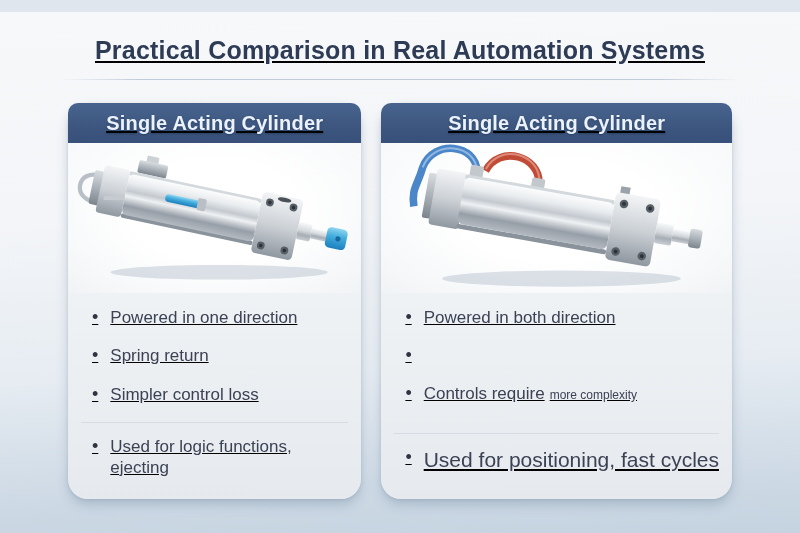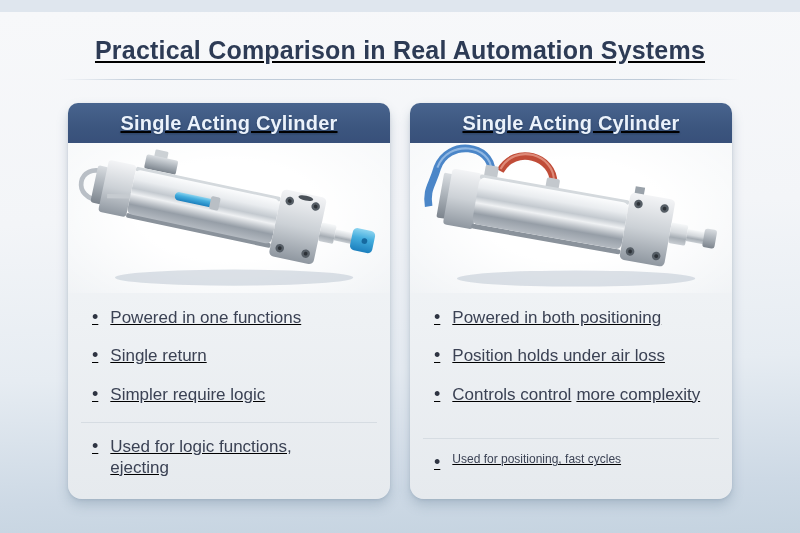--- a/index.html
+++ b/index.html
@@ -12,40 +12,40 @@
   .page-title{
     margin:0; padding-top:24px; text-align:center;
     font-size:25px; font-weight:bold; letter-spacing:.2px; color:#2d3b55;
   }
   .title-divider{
     width:680px; height:1px; margin:14px auto 0;
     background:linear-gradient(90deg, rgba(182,196,211,0) 0%, rgba(182,196,211,.85) 12%, rgba(182,196,211,.85) 88%, rgba(182,196,211,0) 100%);
   }
   .cards{display:flex; gap:20px; padding:0 68px; margin-top:23px;}
   .card{
-    flex:1; height:396px; border-radius:14px; display:flex; flex-direction:column;
+    flex:1; height:396px; border-radius:20px; display:flex; flex-direction:column;
     background:linear-gradient(180deg,#f7f9fa 0%,#eef1f4 55%,#e6eaee 100%);
     box-shadow:0 6px 12px rgba(104,126,150,.32), 0 1px 3px rgba(104,126,150,.22);
   }
   .card-header{
     height:40px; flex:0 0 40px; border-radius:10px 10px 0 0;
     background:linear-gradient(180deg,#48648e 0%,#3c567f 60%,#38507a 100%);
     color:#ebf2fb; font-weight:bold; font-size:20px; letter-spacing:.2px;
     display:flex; align-items:center; justify-content:center;
     text-shadow:0 1px 2px rgba(10,25,45,.35);
   }
   .card-image{
     height:150px; flex:0 0 150px; display:flex; align-items:center; justify-content:center;
     background:radial-gradient(ellipse 72% 85% at 50% 45%, #ffffff 40%, rgba(255,255,255,0) 100%);
   }
   .card-image svg{width:94%; height:144px; overflow:visible;}
   .features{margin:14px 0 0; padding:0 10px 0 24px; flex:1;}
   .feature-row{display:flex; gap:12px; align-items:flex-start; font-size:17px; color:#3b4254; margin-bottom:17px; line-height:1.25;}
   .dot{color:#2e3442; font-size:18px; line-height:1.15; flex:0 0 auto;}
-  .small{font-size:17px; margin-left:5px;}
+  .small{font-size:12px; margin-left:5px;}
   .nowrap{white-space:nowrap;}
   .usage-sec{border-top:1px solid #d6dce2; margin:0 13px; padding:13px 0 0 11px;}
   .usage-sec .feature-row{margin-bottom:0;}
 </style>
 </head>
 <body>
 
 <div class="stage">
 
   <h1 class="page-title">Practical Comparison in Real Automation Systems</h1>
@@ -116,29 +116,29 @@
             <rect x="274" y="64" width="20" height="12" fill="url(#g1r)"></rect>
             <rect x="292" y="58" width="24" height="24" rx="5" fill="url(#g1blue)"></rect>
             <circle cx="306" cy="70" r="3" fill="#16699f"></circle>
           </g>
         </svg>
       </div>
 
       <div class="features">
         <div class="feature-row">
           <span class="dot">•</span>
-          <span class="txt">Powered in one functions</span>
-        </div>
-        <div class="feature-row">
-          <span class="dot">•</span>
-          <span class="txt">Single return</span>
-        </div>
-        <div class="feature-row">
-          <span class="dot">•</span>
-          <span class="txt">Simpler require logic</span>
+          <span class="txt">Powered in one direction</span>
+        </div>
+        <div class="feature-row">
+          <span class="dot">•</span>
+          <span class="txt">Spring return</span>
+        </div>
+        <div class="feature-row">
+          <span class="dot">•</span>
+          <span class="txt">Simpler control loss</span>
         </div>
       </div>
 
       <div class="usage-sec" style="padding-bottom:26px;">
         <div class="feature-row">
           <span class="dot">•</span>
           <span class="txt" style="padding-right:26px;">Used for logic functions, ejecting</span>
         </div>
       </div>
     </div>
@@ -200,34 +200,33 @@
             <rect x="266" y="62" width="18" height="22" rx="2" fill="url(#g2r)"></rect>
             <rect x="284" y="66" width="20" height="13" fill="url(#g2r)"></rect>
             <rect x="302" y="62" width="13" height="20" rx="3" fill="url(#g2d)"></rect>
           </g>
         </svg>
       </div>
 
       <div class="features">
         <div class="feature-row">
           <span class="dot">•</span>
-          <span class="txt nowrap">Powered in both positioning</span>
-        </div>
-        <div class="feature-row">
-          <span class="dot">•</span>
-          <span class="txt nowrap">Position holds under air loss</span>
-        </div>
-        <div class="feature-row">
-          <span class="dot">•</span>
-          <span class="txt nowrap"><span>Controls control</span><span class="small">more complexity</span></span>
+          <span class="txt nowrap">Powered in both direction</span>
+        </div>
+        <div class="feature-row">
+          <span class="dot">•</span>
+        </div>
+        <div class="feature-row">
+          <span class="dot">•</span>
+          <span class="txt nowrap"><span>Controls require</span><span class="small">more complexity</span></span>
         </div>
       </div>
 
       <div class="usage-sec" style="padding-bottom:26px;">
         <div class="feature-row">
           <span class="dot">•</span>
-          <span class="txt nowrap" style="font-size:12px;">Used for positioning, fast cycles</span>
+          <span class="txt nowrap" style="font-size:21px;">Used for positioning, fast cycles</span>
         </div>
       </div>
     </div>
 
   </div>
 </div>
 
 </body></html>

